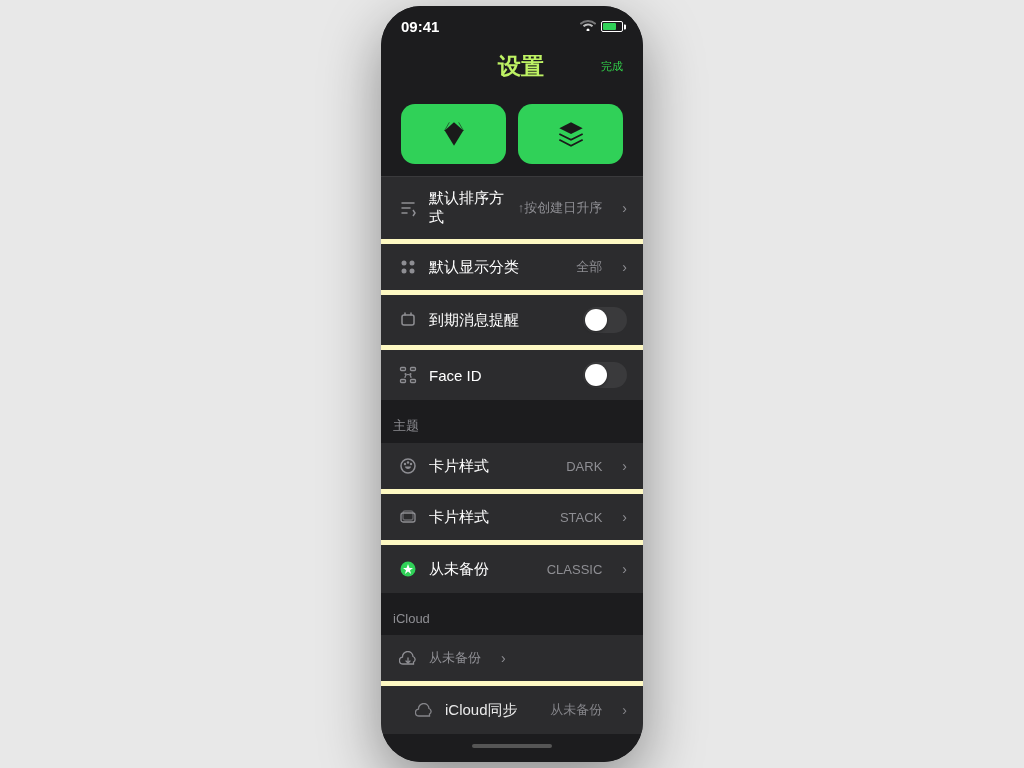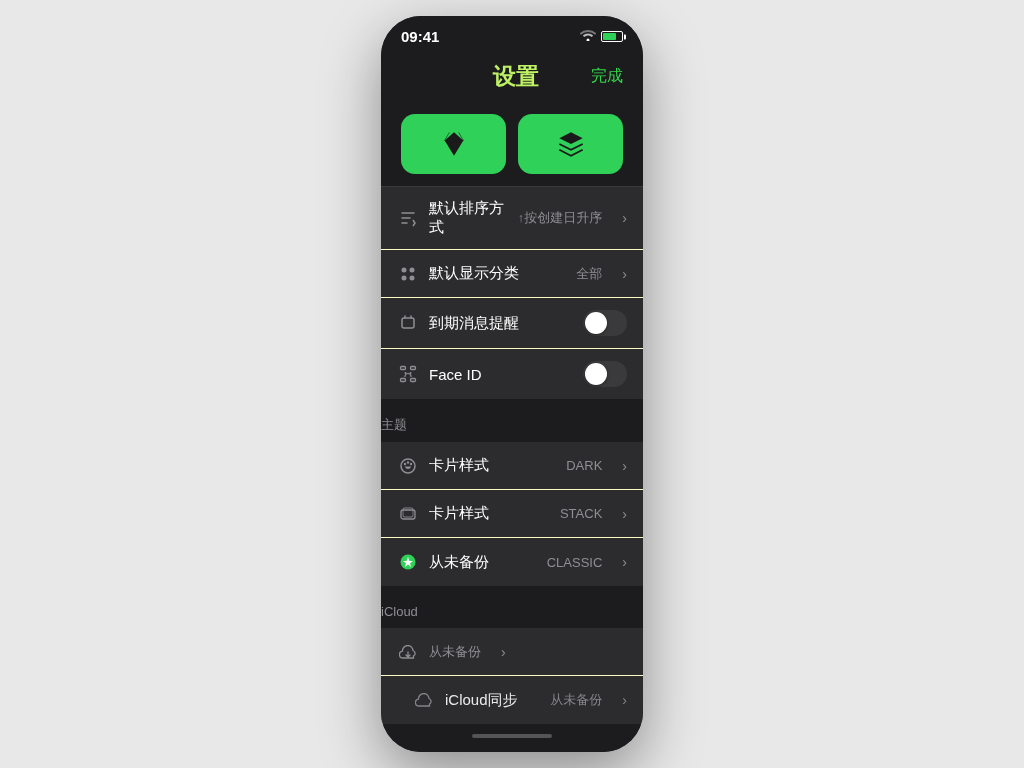--- a/index.html
+++ b/index.html
@@ -88,21 +88,21 @@
     }
 
     .header-title {
       font-size: 23px;
       font-weight: 600;
       color: #bef264;
       font-family: Liberation Serif, serif;
     }
 
     .header-done {
-      font-size: 16px;
+      font-size: 11px;
       color: #32d74b;
       cursor: pointer;
     }
 
     
     .app-icons-section {
       display: flex;
       gap: 12px;
       padding: 10px 20px 12px;
       background: #1c1c1e;
@@ -134,21 +134,21 @@
 
     
     .settings-list {
       background: #2c2c2e;
     }
 
     .settings-row {
       display: flex;
       align-items: center;
       padding: 12px 16px;
-      border-bottom: 1px solid #fef9c3;
+      border-bottom: 5px solid #fef9c3;
       min-height: 48px;
       cursor: pointer;
     }
 
     .settings-row:last-child {
       border-bottom: none;
     }
 
     .row-icon {
       width: 22px;
@@ -196,21 +196,21 @@
       border-radius: 50%;
       position: absolute;
       top: 2px;
       left: 2px;
       transition: left 0.2s;
       box-shadow: 0 1px 3px rgba(0,0,0,0.4);
     }
 
     
     .section-header {
-      padding: 16px 0 8px;
+      padding: 16px 12px 8px;
       background: #1c1c1e;
     }
 
     .section-header-text {
       font-size: 13px;
       color: #8e8e93;
     }
 
     
     .icloud-section {

